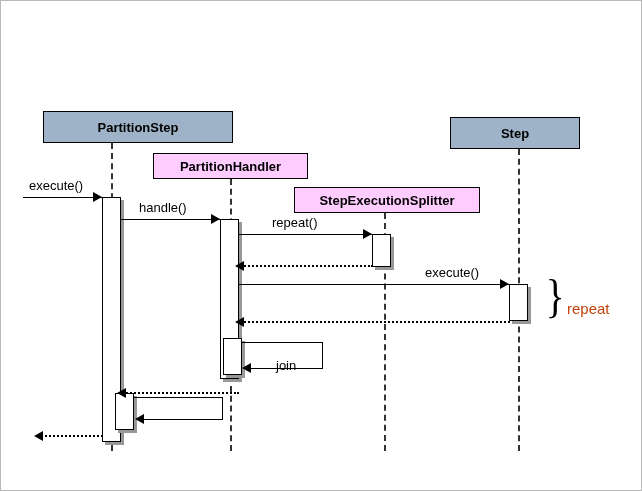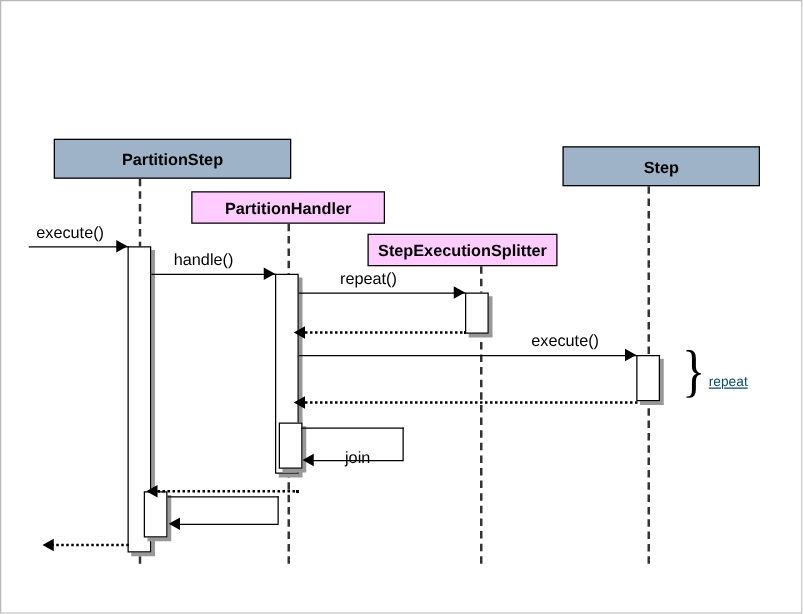--- a/index.html
+++ b/index.html
@@ -101,44 +101,43 @@
   .brace {
     position: absolute;
     font-size: 46px;
     line-height: 1;
     color: #000000;
     font-family: "Liberation Serif", serif;
     transform: scaleX(0.85);
   }
   .brace-label {
     position: absolute;
-    font-size: 11px;
-    color: #0c4a6e;
+    font-size: 15px;
+    color: #c2410c;
     white-space: nowrap;
-    text-decoration: underline;
   }
 </style>
 </head>
 <body>
 
 <div id="canvas">
 
   <div class="participant actor-blue" style="left:42px; top:110px; width:190px; height:32px;">
     <span>PartitionStep</span>
   </div>
 
   <div class="participant actor-pink" style="left:152px; top:152px; width:155px; height:26px;">
     <span>PartitionHandler</span>
   </div>
 
-  <div class="participant actor-pink" style="left:293px; top:186px; width:152px; height:26px;">
+  <div class="participant actor-pink" style="left:293px; top:186px; width:186px; height:26px;">
     <span>StepExecutionSplitter</span>
   </div>
 
-  <div class="participant actor-blue" style="left:449px; top:116px; width:158px; height:32px;">
+  <div class="participant actor-blue" style="left:449px; top:116px; width:130px; height:32px;">
     <span>Step</span>
   </div>
 
   <div class="lifeline" style="left:110px; top:142px; height:308px;"></div>
   <div class="lifeline" style="left:229px; top:178px; height:272px;"></div>
   <div class="lifeline" style="left:383px; top:212px; height:238px;"></div>
   <div class="lifeline" style="left:517px; top:148px; height:302px;"></div>
 
   <div class="activation" style="left:101px; top:196px; width:19px; height:245px;"></div>
 

